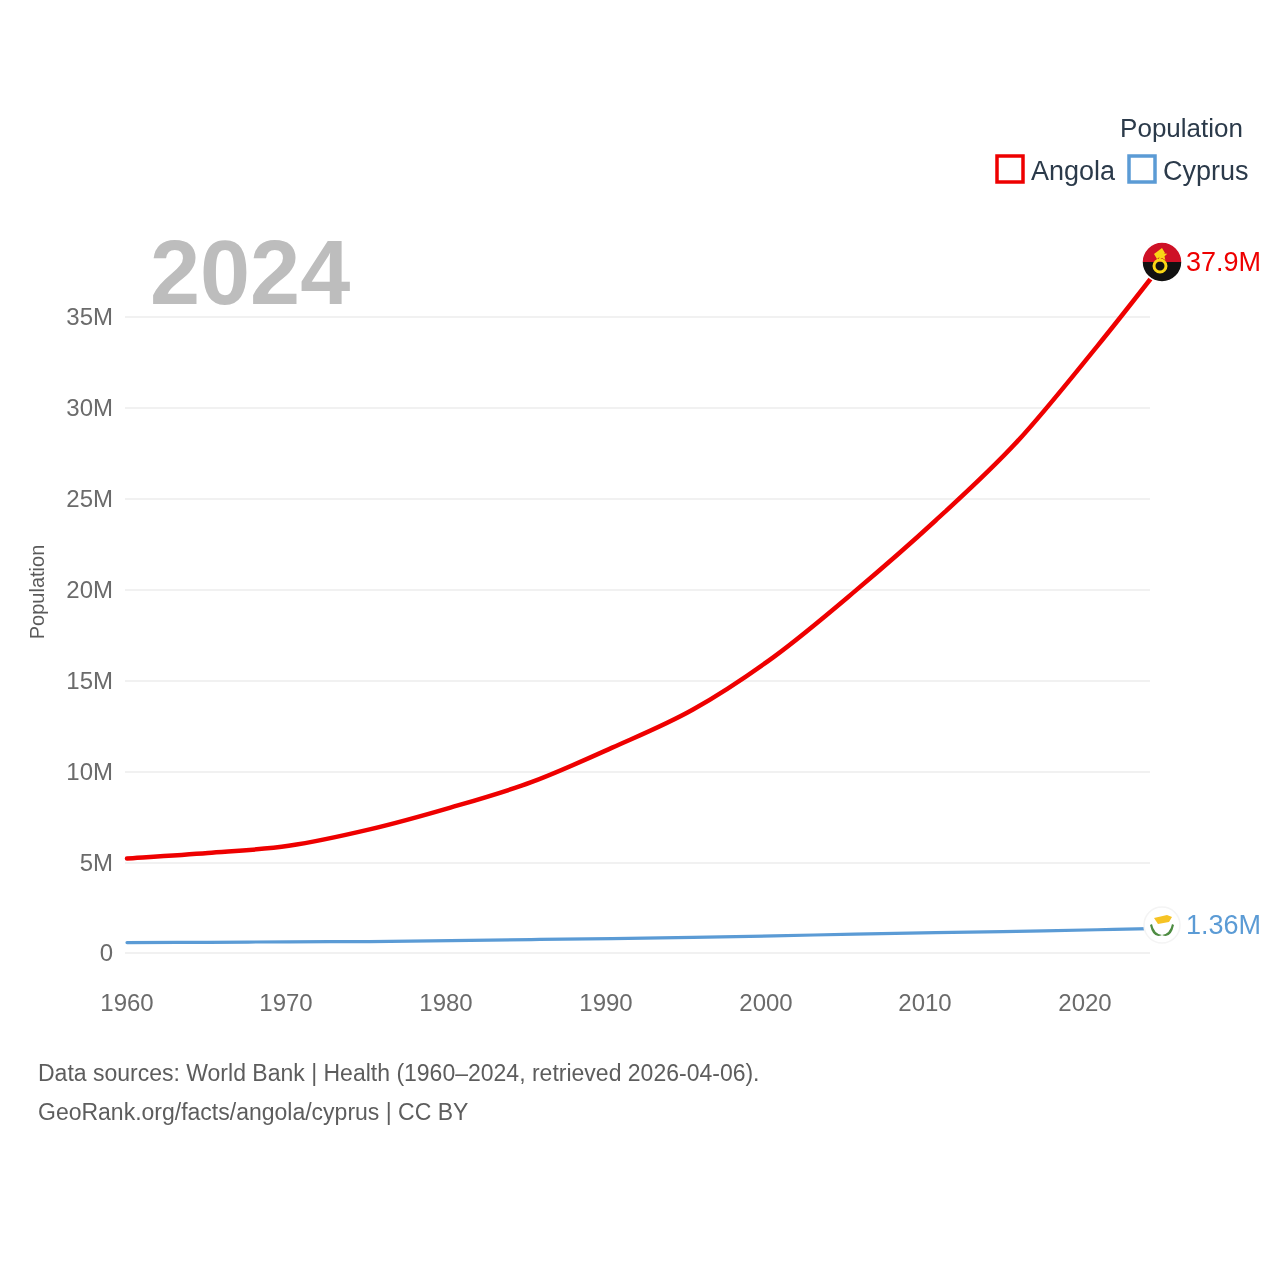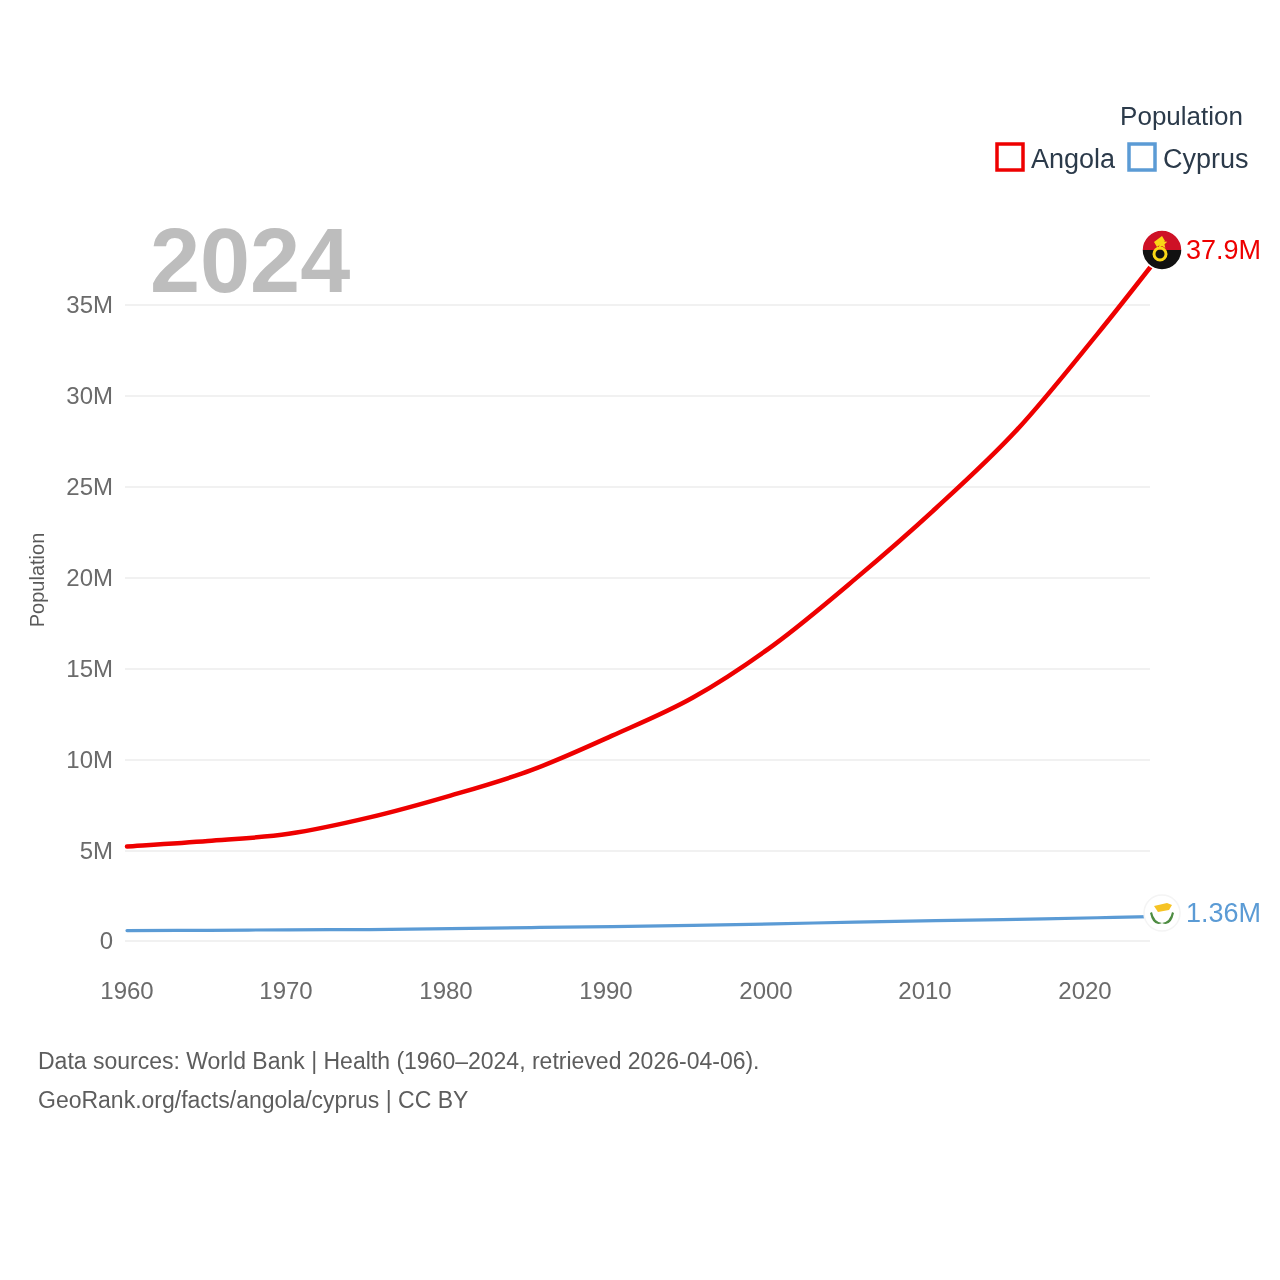--- a/index.html
+++ b/index.html
@@ -11,21 +11,21 @@
     width: 1280px;
     height: 1280px;
     font-family: "Liberation Sans", sans-serif;
     color: #333333;
     overflow: hidden;
     position: relative;
   }
   #chart-root {
     position: absolute;
     left: 0;
-    top: 0;
+    top: 12px;
     width: 1280px;
     height: 960px;
   }
   svg.chart-svg {
     position: absolute;
     left: 0;
     top: 0;
     width: 1280px;
     height: 1280px;
     display: block;

